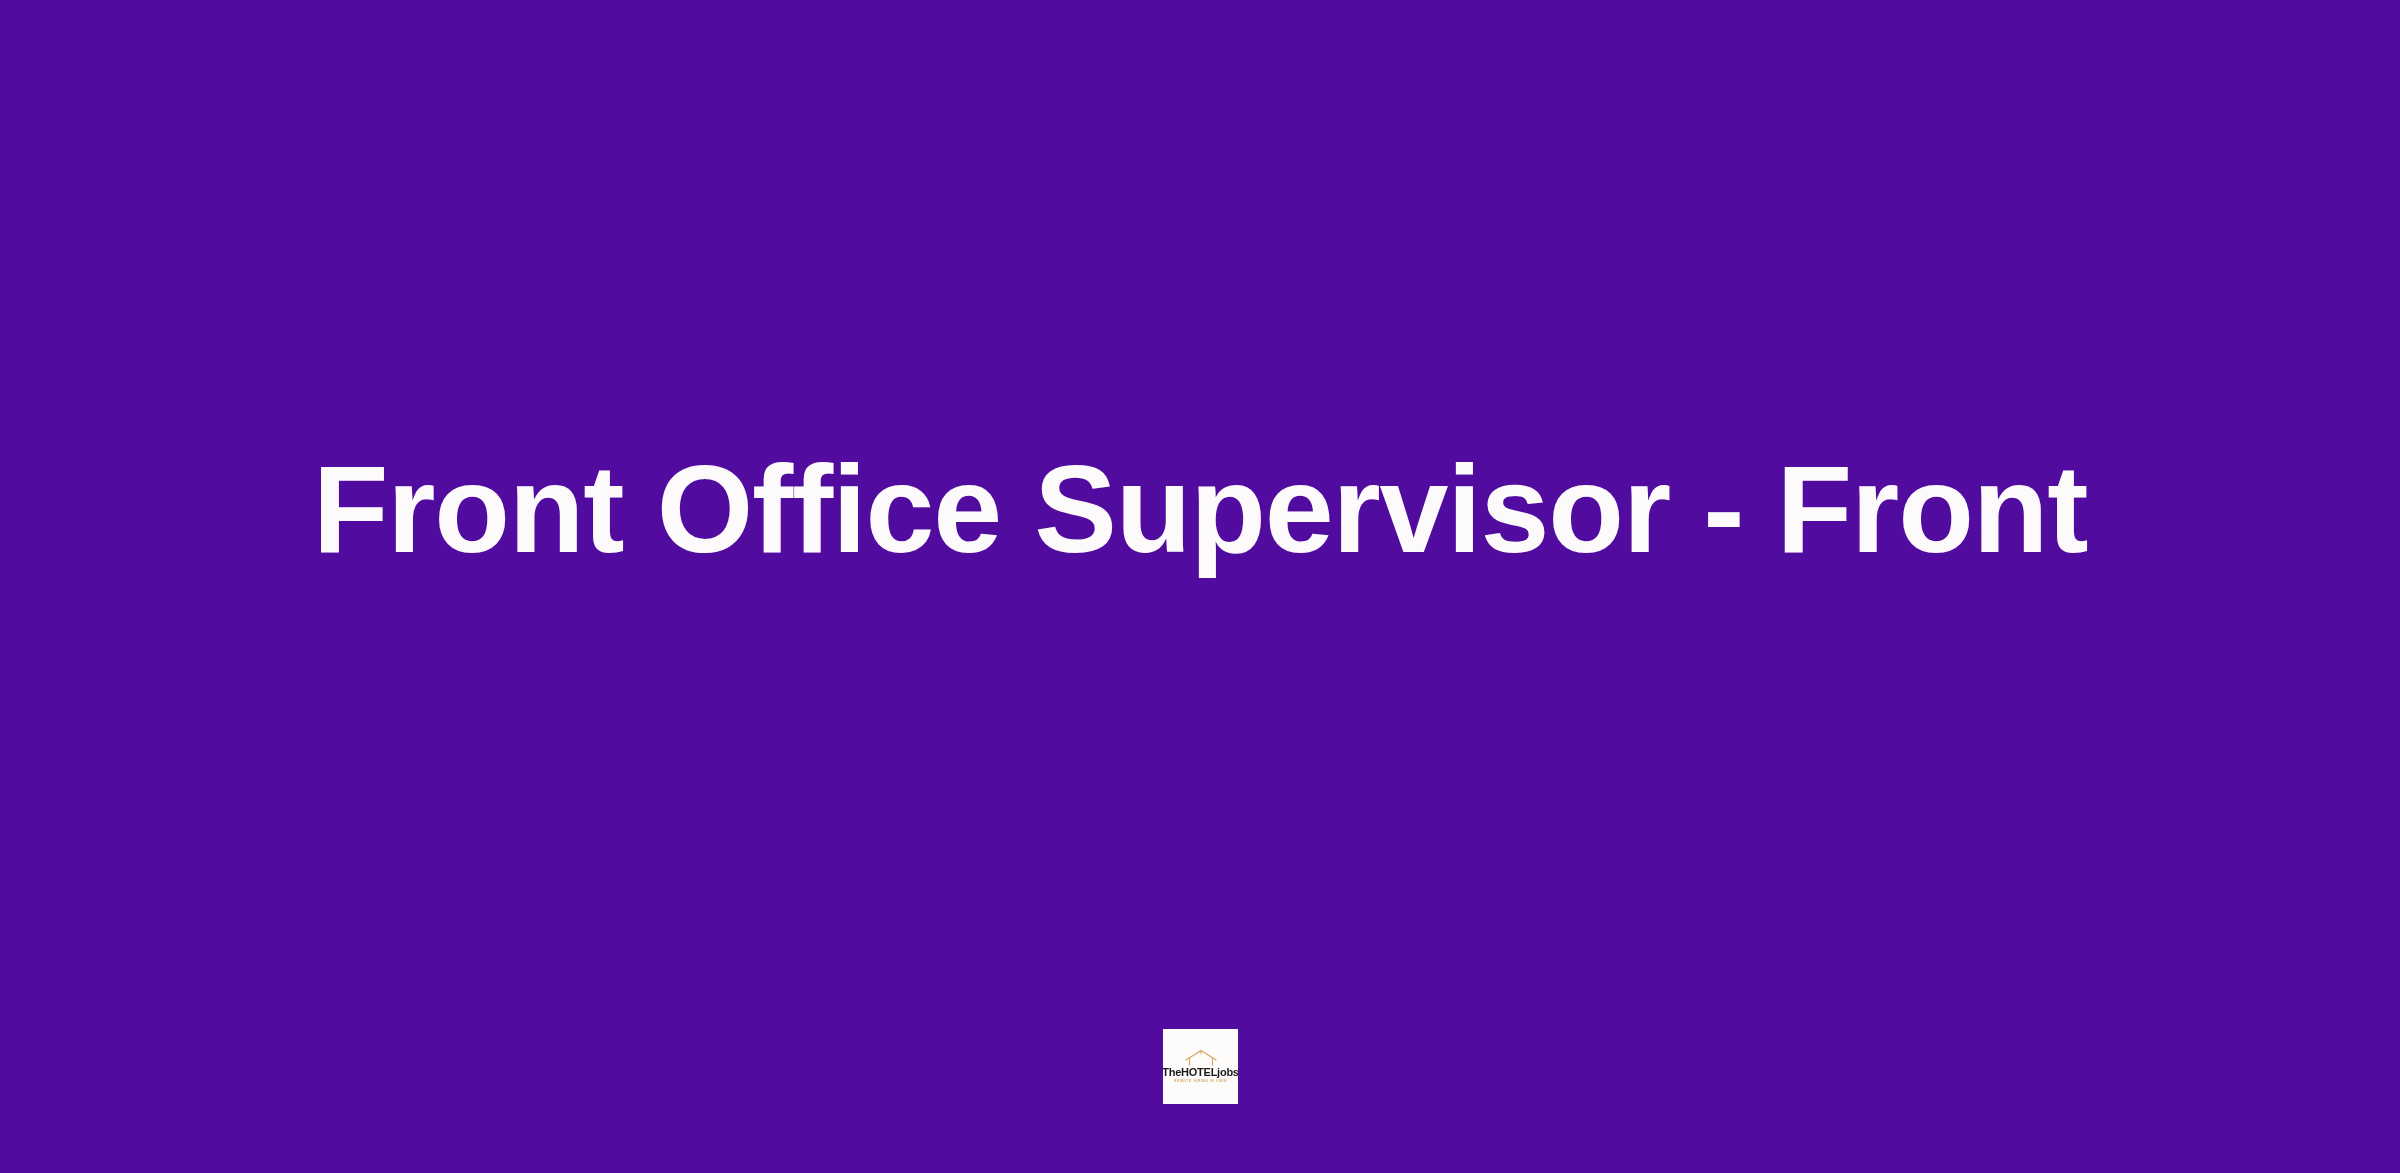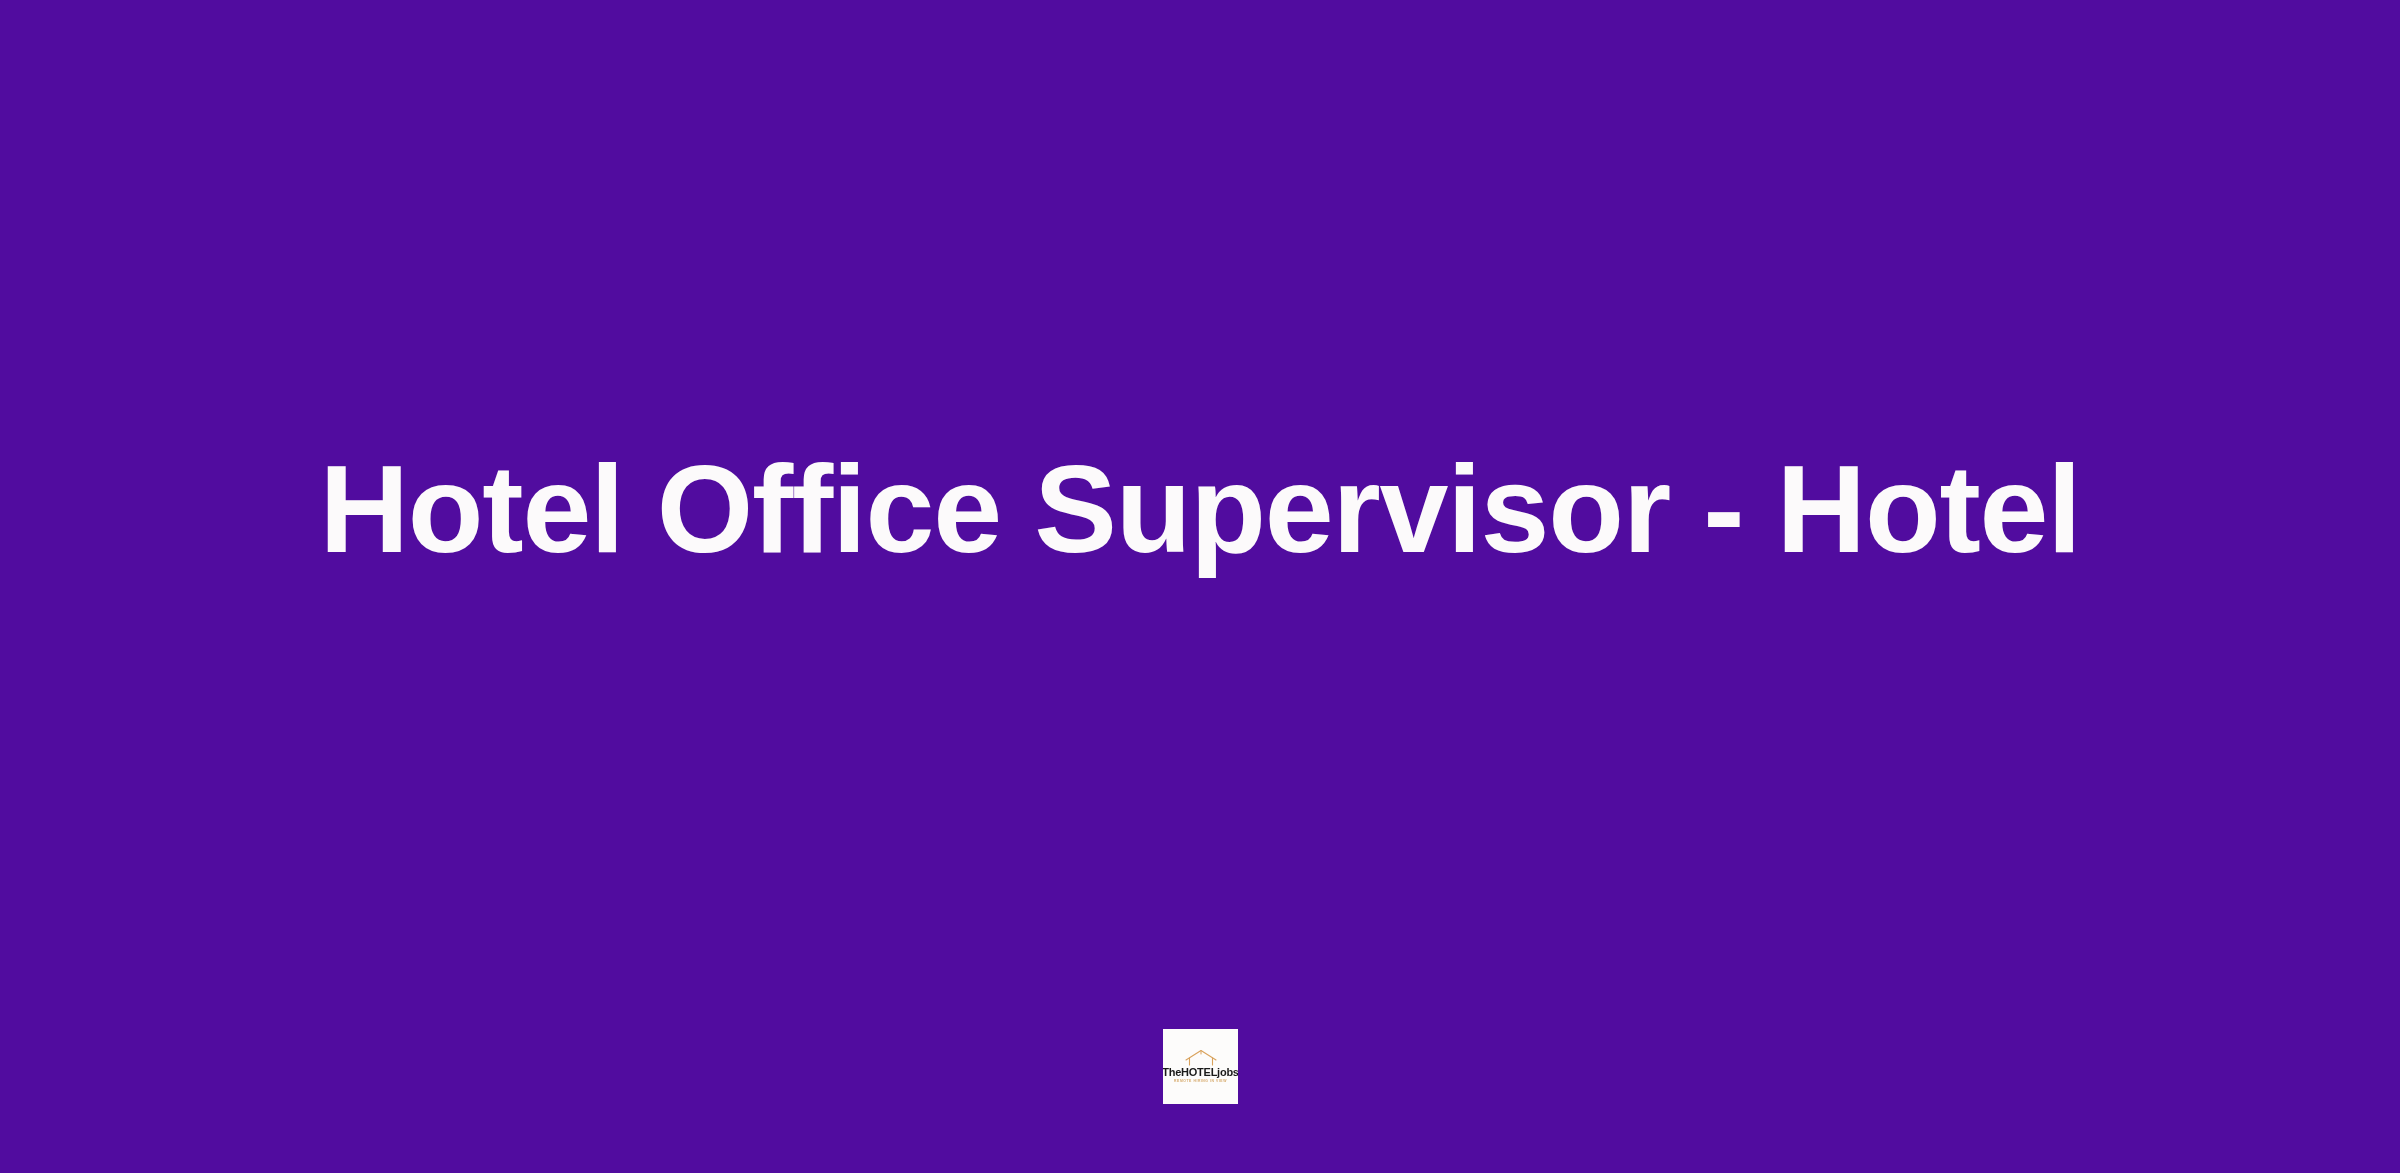--- a/index.html
+++ b/index.html
@@ -110,21 +110,21 @@
     margin-top: 2px;
     white-space: nowrap;
   }
 </style>
 </head>
 <body>
 
 <div class="share-card">
 
   <div class="text-block">
-    <h1 class="job-title">Hotel Office Supervisor - Hotel</h1>
+    <h1 class="job-title">Front Office Supervisor - Front</h1>
   </div>
 
   <div class="logo-wrap">
     <div class="logo-tile">
 
       <svg class="logo-house" viewBox="0 0 68 34" aria-hidden="true">
 
         <path d="M4 22 L34 3 L64 22" fill="none" stroke="#d9a25c" stroke-width="2.2" stroke-linecap="round" stroke-linejoin="round"></path>
 
         <path d="M11 18 L11 32" fill="none" stroke="#d9a25c" stroke-width="2.2" stroke-linecap="round"></path>

